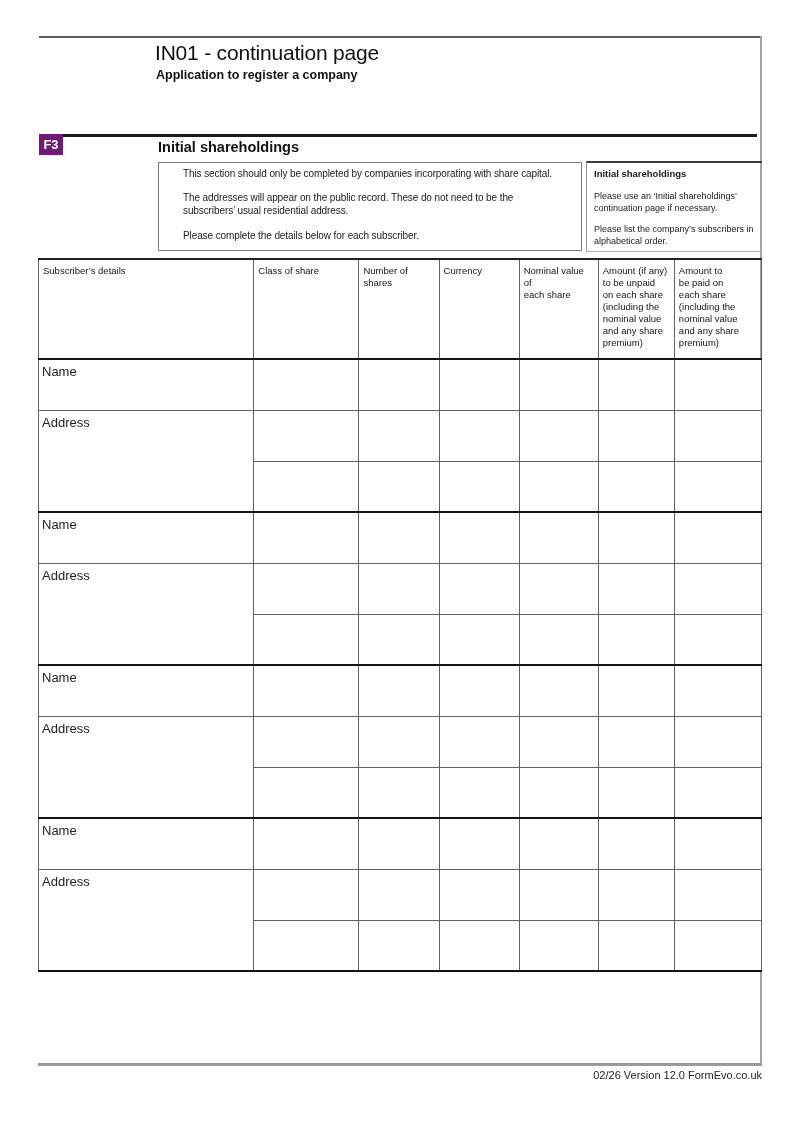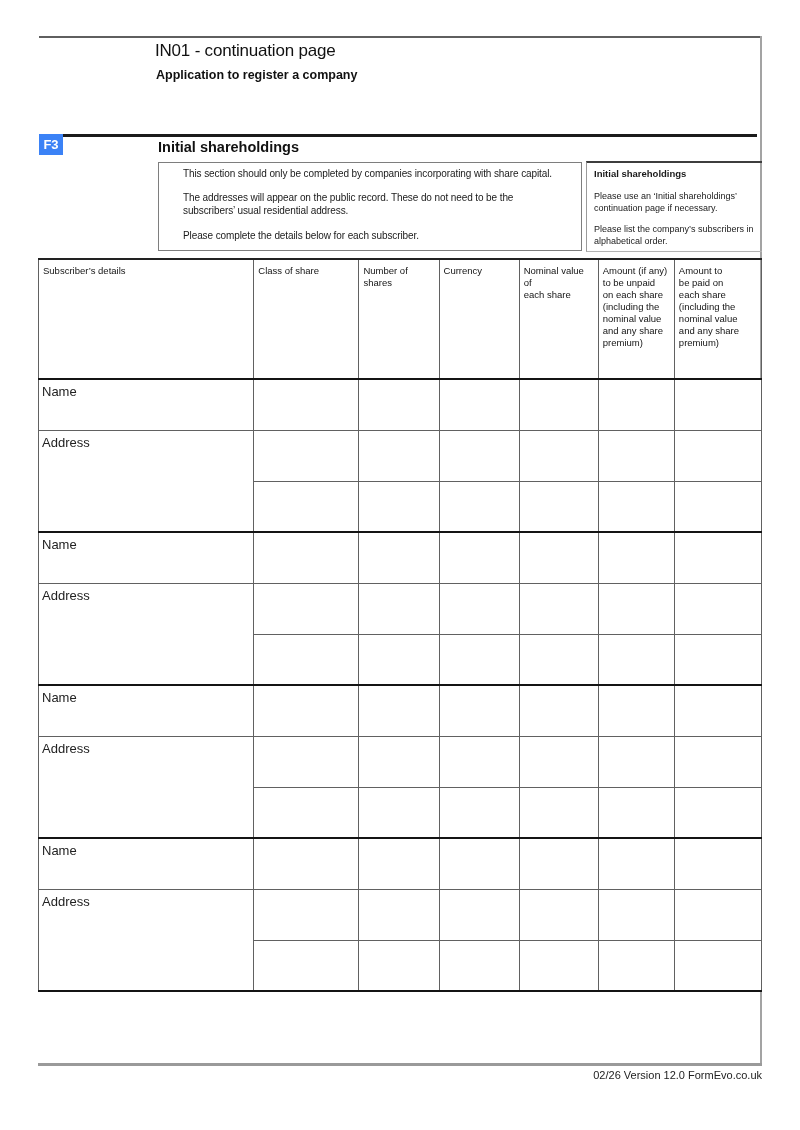--- a/index.html
+++ b/index.html
@@ -12,28 +12,28 @@
     color: #1a1a1a;
     overflow: hidden;
   }
 
   
   .top-rule    { position: absolute; left: 39px;  top: 36px;   width: 722px; height: 2px;  background: #5f5f5f; }
   .right-rule  { position: absolute; left: 760px; top: 36px;   width: 2px;   height: 1030px; background: #a3a3a3; }
   .bottom-rule { position: absolute; left: 38px;  top: 1063px; width: 724px; height: 3px;  background: #9a9a9a; }
 
   
-  .doc-title    { position: absolute; left: 155px; top: 41px; font-size: 17px; letter-spacing: -0.2px; color: #111; }
+  .doc-title    { position: absolute; left: 155px; top: 41px; font-size: 21px; letter-spacing: -0.2px; color: #111; }
   .doc-subtitle { position: absolute; left: 156px; top: 68px; font-size: 12.5px; font-weight: bold; color: #111; }
 
   
   .section-rule    { position: absolute; left: 62px; top: 134px; width: 695px; height: 2.5px; background: #1b1b1b; }
   .badge {
     position: absolute; left: 39px; top: 134px; width: 24px; height: 21px;
-    background: #3b82f6; color: #fff; font-weight: bold; font-size: 13px;
+    background: #701a75; color: #fff; font-weight: bold; font-size: 13px;
     display: flex; align-items: center; justify-content: center;
   }
   .section-heading { position: absolute; left: 158px; top: 139px; font-size: 14.5px; font-weight: bold; color: #111; }
 
   
   .guidance-box {
     position: absolute; left: 158px; top: 162px; width: 424px; height: 89px;
     box-sizing: border-box; border: 1px solid #7e7e7e;
     padding: 4px 24px; font-size: 10px; letter-spacing: -0.1px; line-height: 1.32;
   }
@@ -57,21 +57,21 @@
     border-top: 2px solid #222;
     border-bottom: 2.5px solid #141414;
   }
   .share-table th, .share-table td { border: 1px solid #616161; }
   .share-table th {
     font-weight: normal; font-size: 9.5px; text-align: left; vertical-align: top;
     padding: 5px 4px 2px 4px; line-height: 1.26; white-space: pre-line;
     border-bottom: 2.5px solid #141414; color: #141414;
   }
   .share-table td { vertical-align: top; padding: 2px 3px; }
-  .header-row { height: 120px; }
+  .header-row { height: 100px; }
   .r { height: 51px; }
   tr.block-sep td { border-top: 2.5px solid #141414; }
   .lbl { font-size: 13px; color: #222; }
   .cell { background: #fff; }
 
   
   .page-footer {
     position: absolute; left: 38px; top: 1069px; width: 724px;
     text-align: right; font-size: 11px; color: #222;
   }

